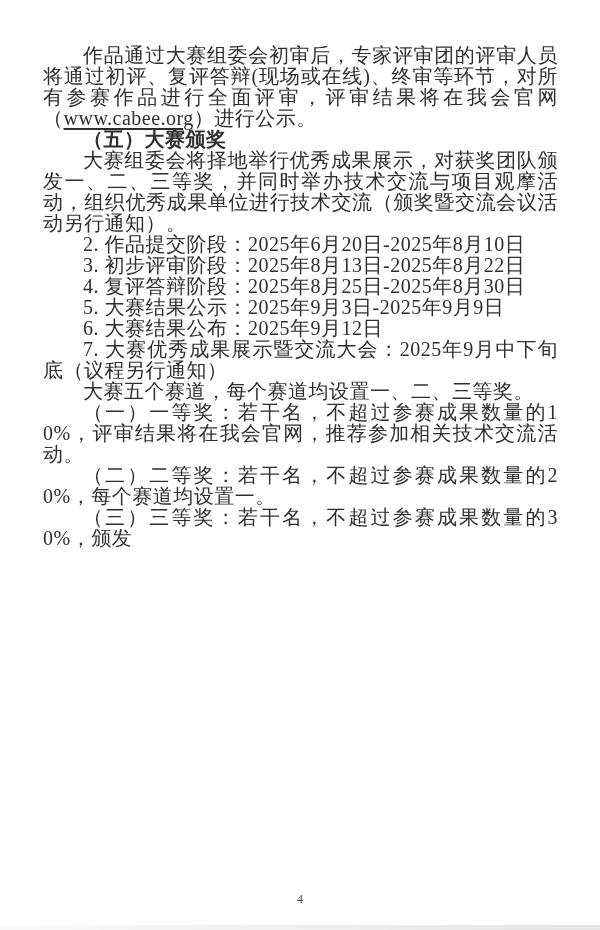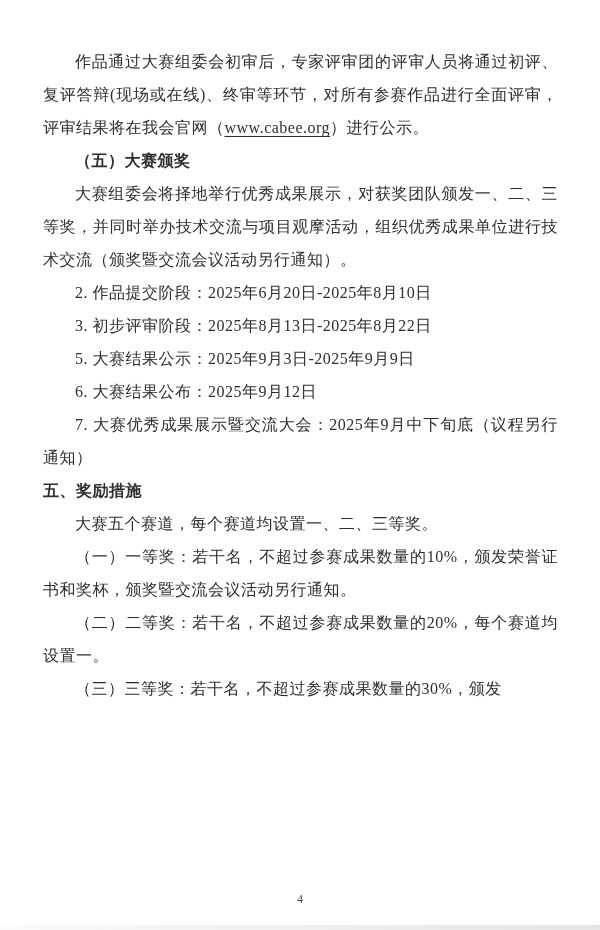--- a/index.html
+++ b/index.html
@@ -27,22 +27,22 @@
     pointer-events: none;
   }
   .content {
     position: absolute;
     top: 45px;
     left: 43px;
     right: 42px;
   }
   .content p {
     margin: 0;
-    font-size: 16px;
-    line-height: 33px;
+    font-size: 20px;
+    line-height: 21px;
     text-align: justify;
     letter-spacing: 0.5px;
     word-break: break-all;
   }
   .indent { text-indent: 2em; }
   .h3 {
     font-weight: 700;
   }
   .h1 {
     font-family: "Liberation Sans", "DejaVu Sans", sans-serif;
@@ -73,28 +73,28 @@
 
     <p class="indent"><span>作品通过大赛组委会初审后，专家评审团的评审人员将通过初评、复评答辩(现场或在线)、终审等环节，对所有参赛作品进行全面评审，评审结果将在我会官网（</span><span class="url">www.cabee.org</span><span>）进行公示。</span></p>
 
     <p class="indent h3">（五）大赛颁奖</p>
 
     <p class="indent">大赛组委会将择地举行优秀成果展示，对获奖团队颁发一、二、三等奖，并同时举办技术交流与项目观摩活动，组织优秀成果单位进行技术交流（颁奖暨交流会议活动另行通知）。</p>
 
 
     <p class="indent">2. 作品提交阶段：2025年6月20日-2025年8月10日</p>
     <p class="indent">3. 初步评审阶段：2025年8月13日-2025年8月22日</p>
+    <p class="indent">4. 复评答辩阶段：2025年8月25日-2025年8月30日</p>
     <p class="indent">5. 大赛结果公示：2025年9月3日-2025年9月9日</p>
     <p class="indent">6. 大赛结果公布：2025年9月12日</p>
     <p class="indent">7. 大赛优秀成果展示暨交流大会：2025年9月中下旬底（议程另行通知）</p>
 
-    <p class="h1">五、奖励措施</p>
 
     <p class="indent">大赛五个赛道，每个赛道均设置一、二、三等奖。</p>
 
-    <p class="indent">（一）一等奖：若干名，不超过参赛成果数量的10%，颁发荣誉证书和奖杯，颁奖暨交流会议活动另行通知。</p>
+    <p class="indent">（一）一等奖：若干名，不超过参赛成果数量的10%，评审结果将在我会官网，推荐参加相关技术交流活动。</p>
     <p class="indent">（二）二等奖：若干名，不超过参赛成果数量的20%，每个赛道均设置一。</p>
     <p class="indent">（三）三等奖：若干名，不超过参赛成果数量的30%，颁发</p>
 
   </div>
 
   <div class="page-number">4</div>
 </div>
 
 </body></html>

